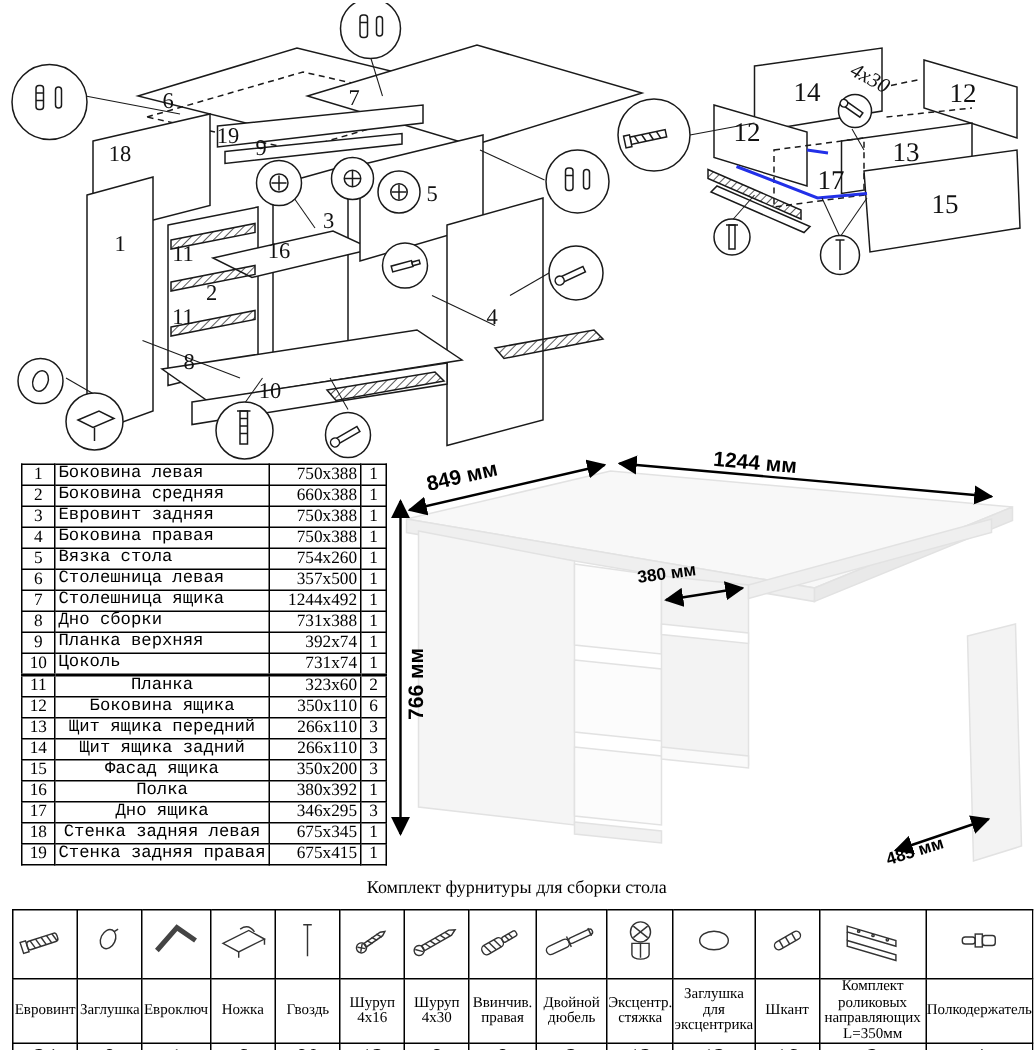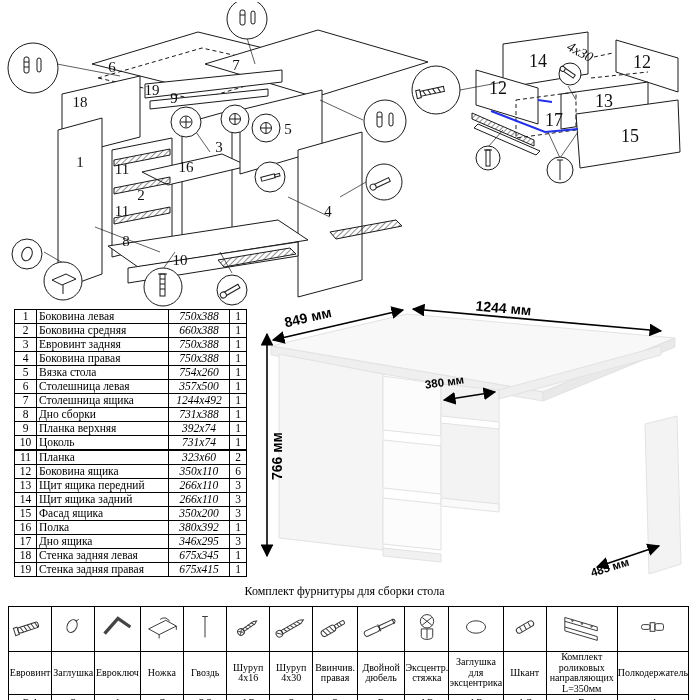--- a/index.html
+++ b/index.html
@@ -10,23 +10,23 @@
   
   .part-num{font:15px "Liberation Serif",serif;fill:#111;}
   .part-num-big{font:18px "Liberation Serif",serif;fill:#111;}
   .note-italic{font:italic 14px "Liberation Serif",serif;fill:#111;}
   .dim{font-weight:bold;font-family:"Liberation Sans",sans-serif;fill:#000;}
   
   #parts{border-collapse:collapse;background:#fff;}
   #parts td{border:1px solid #000;font-size:11.5px;line-height:12.8px;
             padding:0 2px;white-space:nowrap;height:13px;}
   #parts .c-num{width:17px;text-align:center;}
-  #parts .c-name{width:127px;text-align:left;}
-  #parts tr.sec2 .c-name{}
-  #parts .c-size{width:56px;text-align:center;font-style:italic;}
+  #parts .c-name{width:127px;text-align:left;font-family:Liberation Mono, monospace;}
+  #parts tr.sec2 .c-name{text-align:center;}
+  #parts .c-size{width:56px;text-align:right;}
   #parts .c-qty{width:12px;text-align:center;}
   #parts tr.sep td{border-top:2px solid #000;}
   
   #hw-title{width:689px;text-align:center;font-size:12px;top:584px;left:0;}
   #hw{border-collapse:collapse;table-layout:fixed;background:#fff;}
   #hw td{border:1px solid #000;text-align:center;vertical-align:middle;
          overflow:hidden;padding:0;}
   #hw tr.r-icon td{height:44px;}
   #hw tr.r-name td{font-size:10px;line-height:10.5px;height:26px;}
   #hw tr.r-qty td{font-size:15px;height:18px;}

